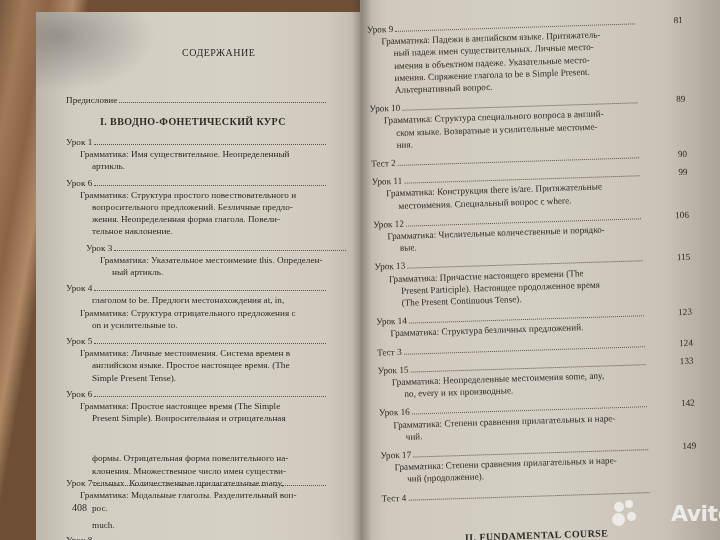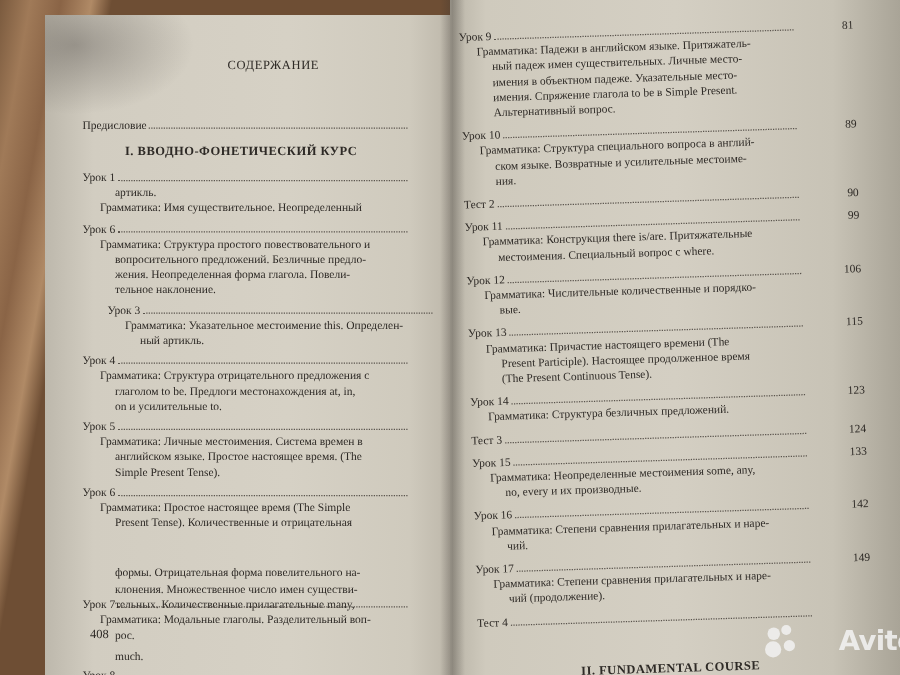--- a/index.html
+++ b/index.html
@@ -48,22 +48,22 @@
         <div class="desc"></div>
       </div>
       <div class="sec" style="left: 64px; top: 104px;">I. ВВОДНО-ФОНЕТИЧЕСКИЙ КУРС</div>
       <div class="entry" style="left: 30px; top: 124px; width: 262px;">
         <div class="head">
           <span class="lbl">Урок 1</span>
           <span class="dots"></span>
         </div>
         <span class="pg">10</span>
         <div class="desc">
+          <span>Грамматика: Имя существительное. Неопределенный</span>
           <span style="padding-left: 12px;">артикль.</span>
-          <span>Грамматика: Имя существительное. Неопределенный</span>
         </div>
       </div>
       <div class="entry" style="left: 30px; top: 164.6px; width: 262px;">
         <div class="head">
           <span class="lbl">Урок 6</span>
           <span class="dots"></span>
         </div>
         <span class="pg">16</span>
         <div class="desc">
           <span>Грамматика: Структура простого повествовательного и</span>
@@ -83,22 +83,22 @@
           <span style="padding-left: 12px;">ный артикль.</span>
         </div>
       </div>
       <div class="entry" style="left: 30px; top: 270.2px; width: 262px;">
         <div class="head">
           <span class="lbl">Урок 4</span>
           <span class="dots"></span>
         </div>
         <span class="pg">29</span>
         <div class="desc">
+          <span style="padding-left: 12px;">глаголом to be. Предлоги местонахождения at, in,</span>
           <span>Грамматика: Структура отрицательного предложения с</span>
-          <span style="padding-left: 12px;">глаголом to be. Предлоги местонахождения at, in,</span>
           <span style="padding-left: 12px;">on и усилительные to.</span>
         </div>
       </div>
       <div class="entry" style="left: 30px; top: 323px; width: 262px;">
         <div class="head">
           <span class="lbl">Урок 5</span>
           <span class="dots"></span>
         </div>
         <span class="pg">37</span>
         <div class="desc">
@@ -108,21 +108,21 @@
         </div>
       </div>
       <div class="entry" style="left: 30px; top: 375.8px; width: 262px;">
         <div class="head">
           <span class="lbl">Урок 6</span>
           <span class="dots"></span>
         </div>
         <span class="pg">45</span>
         <div class="desc">
           <span>Грамматика: Простое настоящее время (The Simple</span>
-          <span style="padding-left: 12px;">Present Tense). Количественные и отрицательная</span>
+          <span style="padding-left: 12px;">Present Simple). Вопросительная и отрицательная</span>
           <span style="padding-left: 12px; margin-top: 28px;">формы. Отрицательная форма повелительного на-</span>
           <span style="padding-left: 12px;">клонения. Множественное число имен существи-</span>
           <span style="padding-left: 12px;">тельных. Количественные прилагательные many,</span>
           <span style="padding-left: 12px; margin-top: 30px;">much.</span>
         </div>
       </div>
       <div class="entry" style="left: 30px; top: 465.2px; width: 262px;">
         <div class="head">
           <span class="lbl">Урок 7</span>
           <span class="dots"></span>

